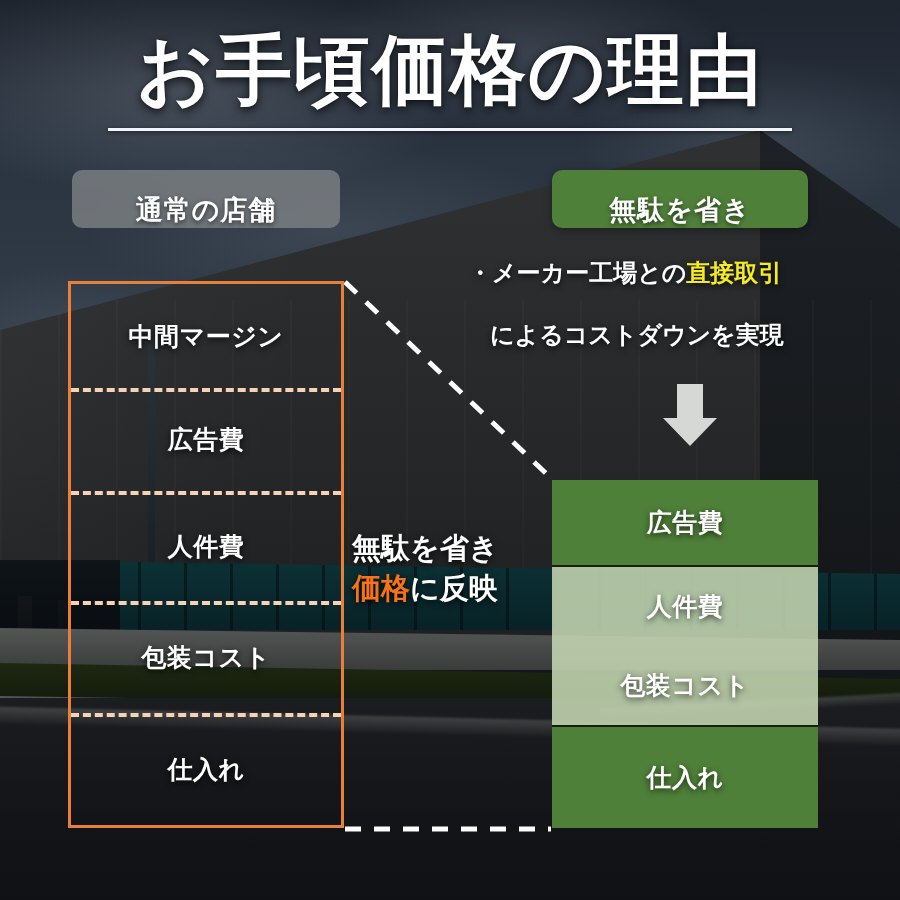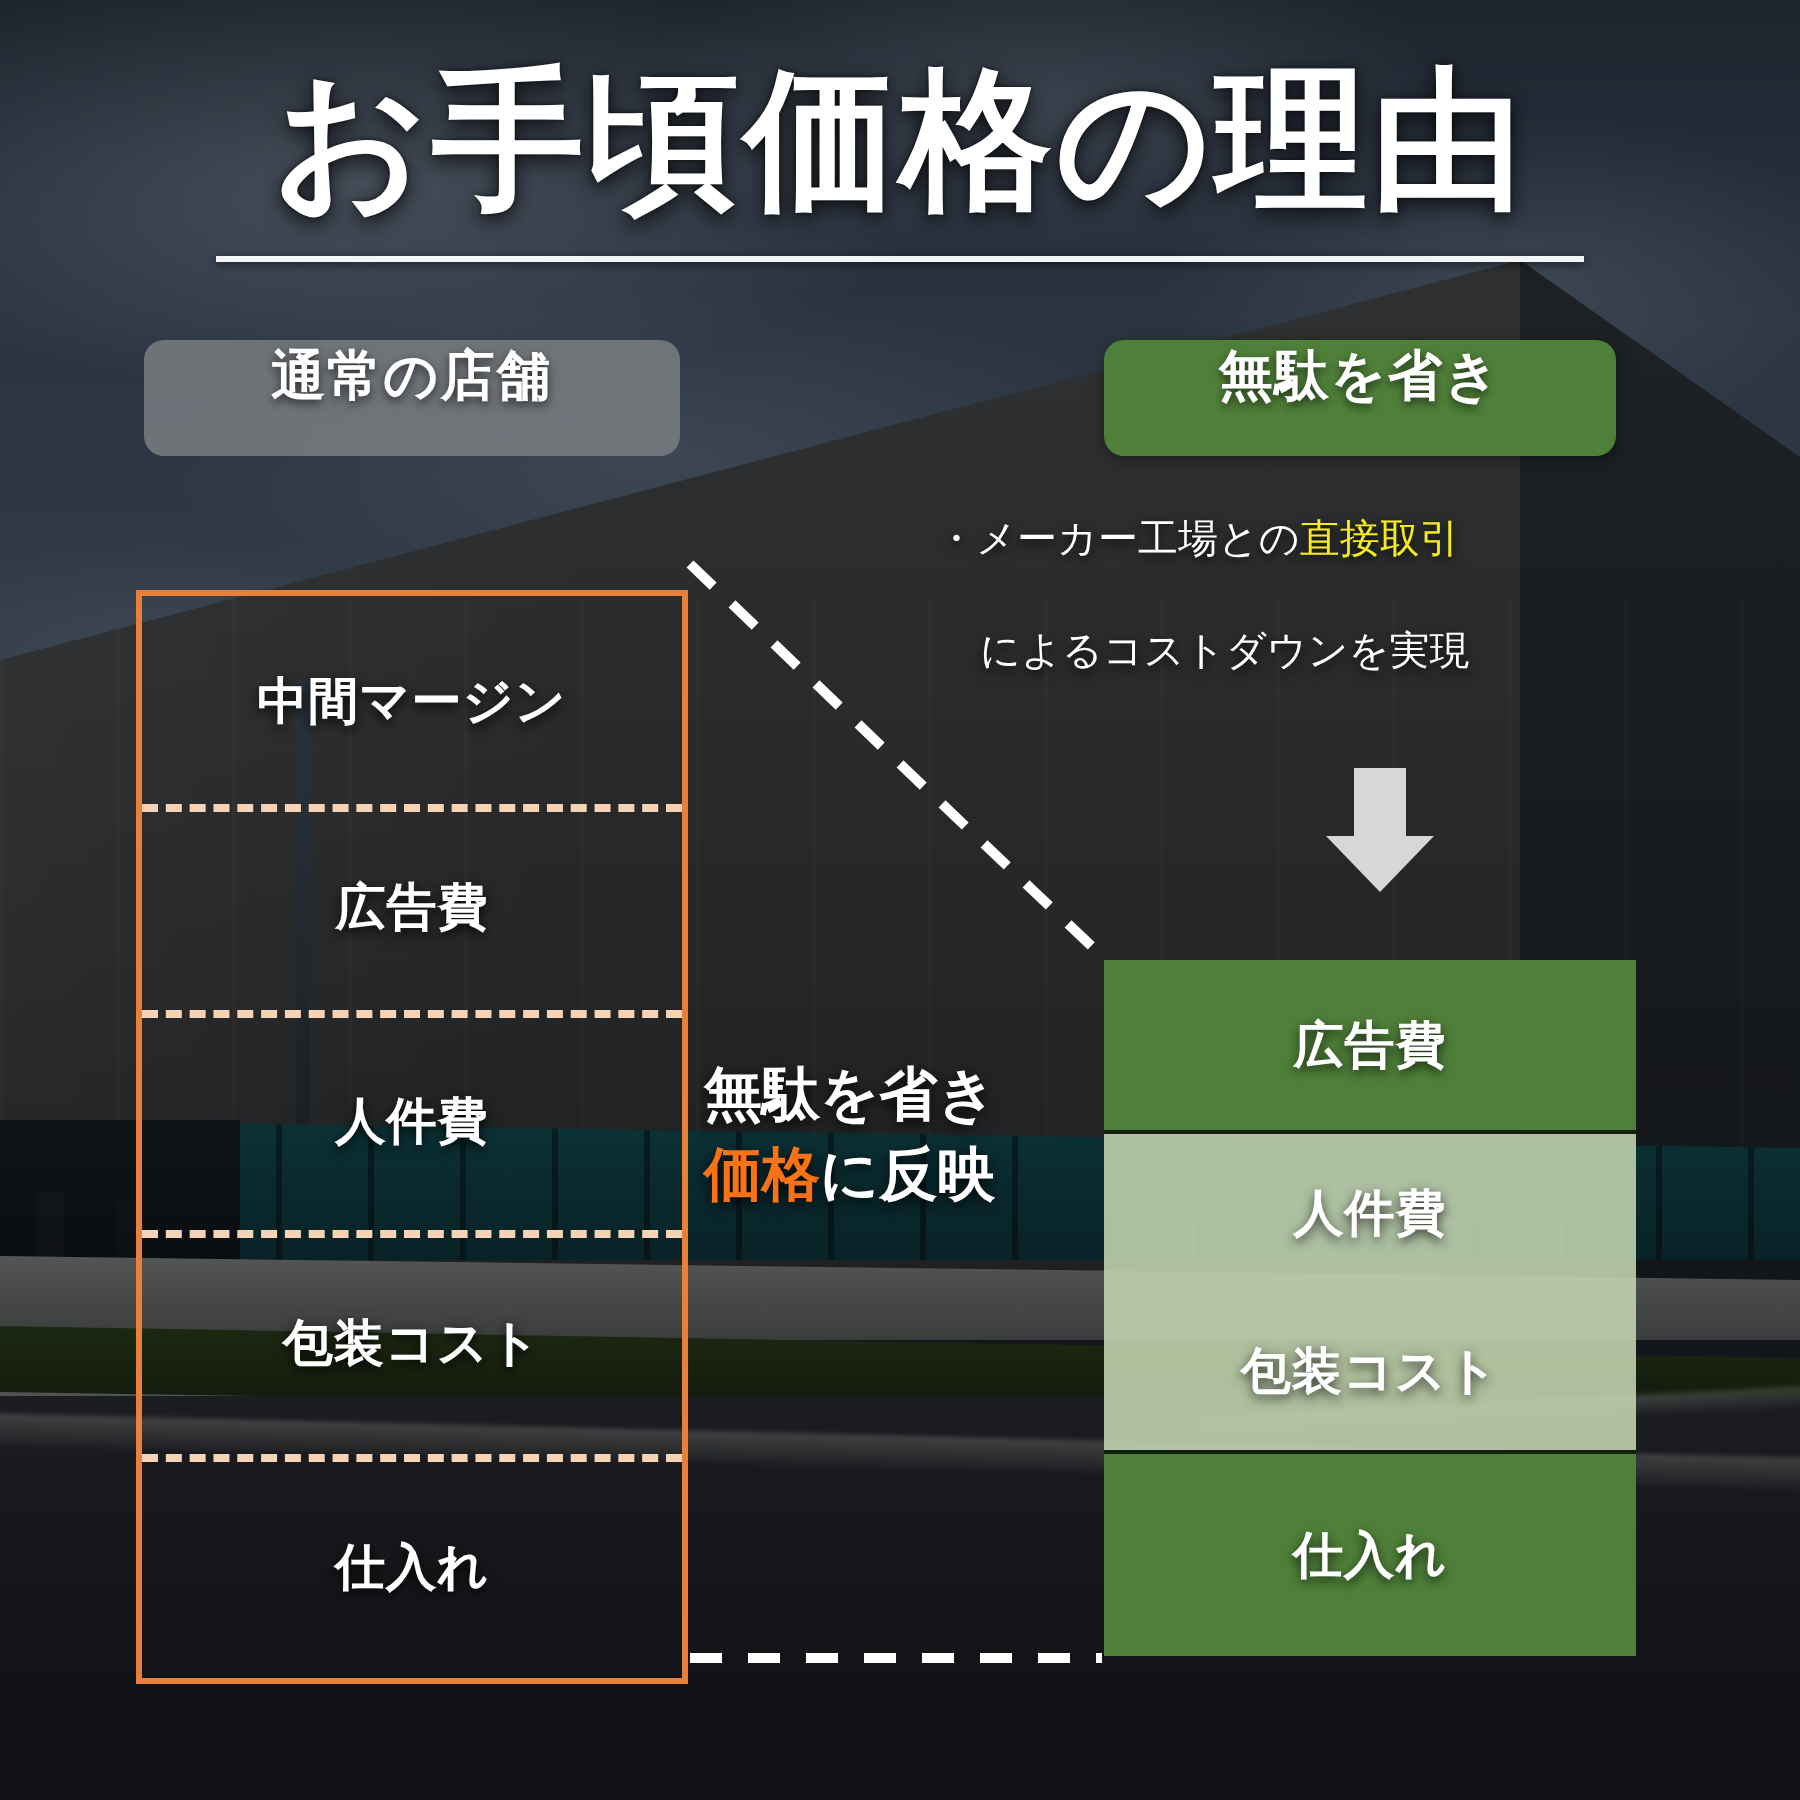--- a/index.html
+++ b/index.html
@@ -121,30 +121,30 @@
     color:#ffffff;font-size:76px;font-weight:bold;letter-spacing:2px;
     text-shadow:0 3px 10px rgba(0,0,0,.75), 0 0 2px rgba(0,0,0,.6);
   }
   .title-rule{
     position:absolute;left:108px;top:128px;width:684px;height:3px;
     background:#f2f4f6;box-shadow:0 1px 4px rgba(0,0,0,.6);
   }
 
   .hdr{
     position:absolute;height:58px;border-radius:10px;
-    display:flex;align-items:flex-start;justify-content:center;
+    display:flex;align-items:flex-end;justify-content:center;
     color:#ffffff;font-size:27px;font-weight:bold;letter-spacing:1px;
     text-shadow:0 2px 5px rgba(0,0,0,.6);
   }
   .hdr-normal{left:72px;top:170px;width:268px;background:rgba(124,128,132,.82);}
   .hdr-ours{left:552px;top:170px;width:256px;background:#4f8039;box-shadow:0 2px 8px rgba(0,0,0,.35);}
 
   
   .cost-box{
-    position:absolute;left:68px;top:295px;width:276px;height:547px;
+    position:absolute;left:68px;top:281px;width:276px;height:547px;
     border:3px solid #e8803a;
   }
   .cost-row{
     position:absolute;left:0;width:100%;
     display:flex;align-items:center;justify-content:center;
     color:#ffffff;font-size:25px;font-weight:bold;letter-spacing:.5px;
     text-shadow:0 2px 6px rgba(0,0,0,.85);
   }
   .cost-div{
     position:absolute;left:0;width:100%;height:0;
@@ -155,21 +155,21 @@
   .mid{
     position:absolute;left:352px;top:528px;width:190px;text-align:left;
     font-size:29px;font-weight:bold;line-height:1.38;color:#ffffff;
     text-shadow:0 2px 7px rgba(0,0,0,.9);
   }
   .mid .hl{color:#f97316;}
 
   
   .bullets{
     position:absolute;left:468px;top:256px;width:420px;
-    color:#ffffff;font-size:20px;font-weight:normal;line-height:1.42;
+    color:#ffffff;font-size:24px;font-weight:bold;line-height:1.42;
     text-shadow:0 2px 6px rgba(0,0,0,.85);
   }
   .bullets .hl{color:#f5ec1f;}
   .b-indent{padding-left:22px;margin-top:28px;}
 
   
   .arrow{
     position:absolute;left:657px;top:382px;width:66px;height:66px;
     color:#d6d8d6;
   }

